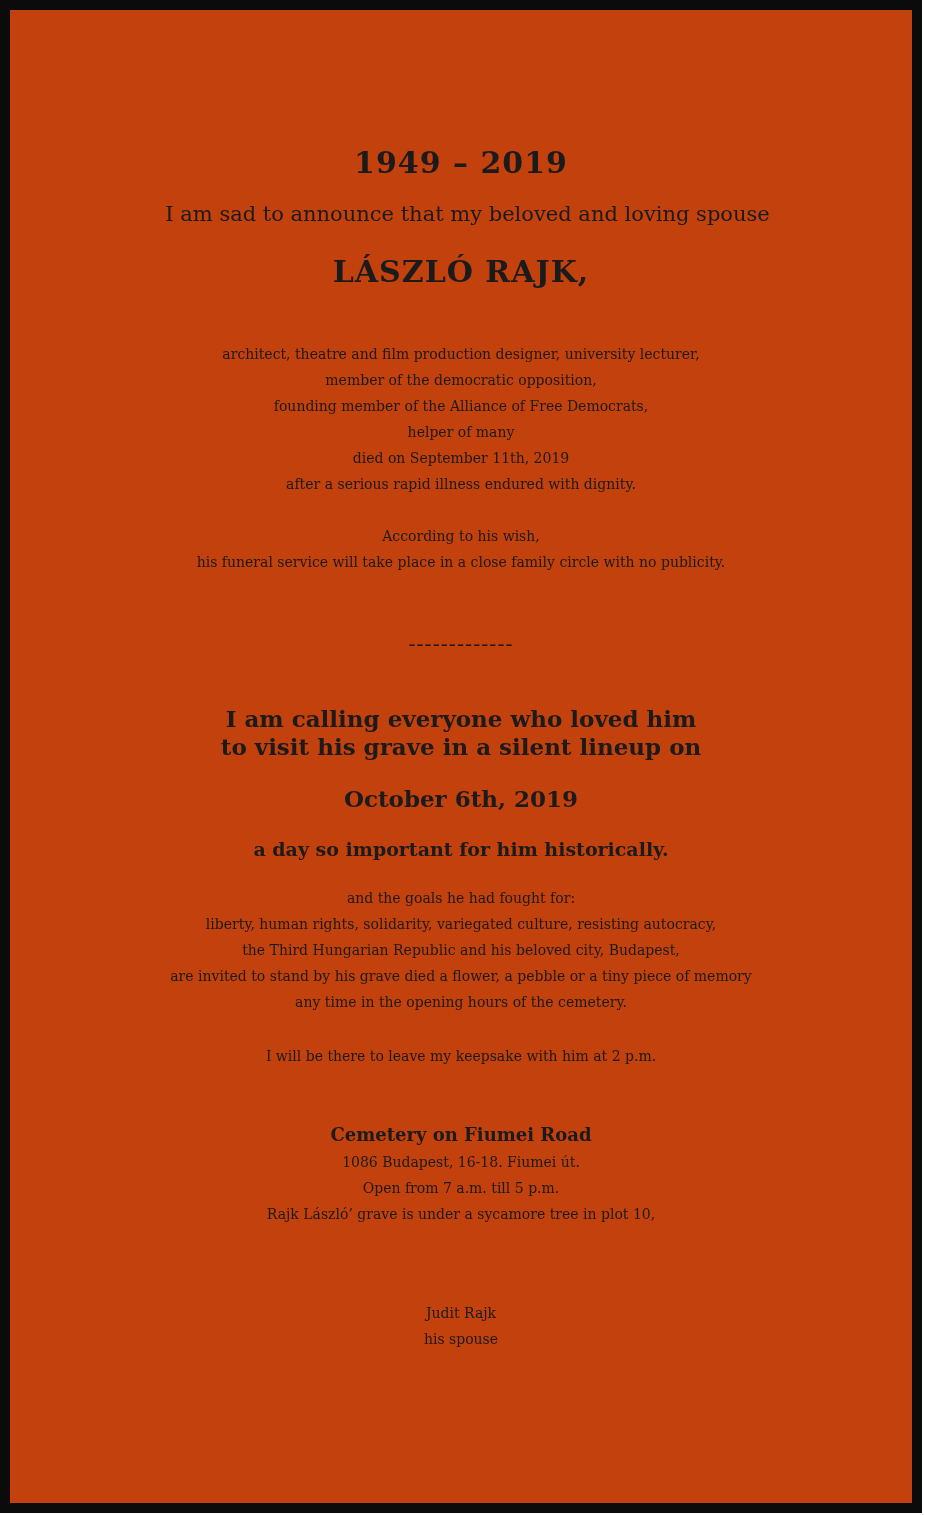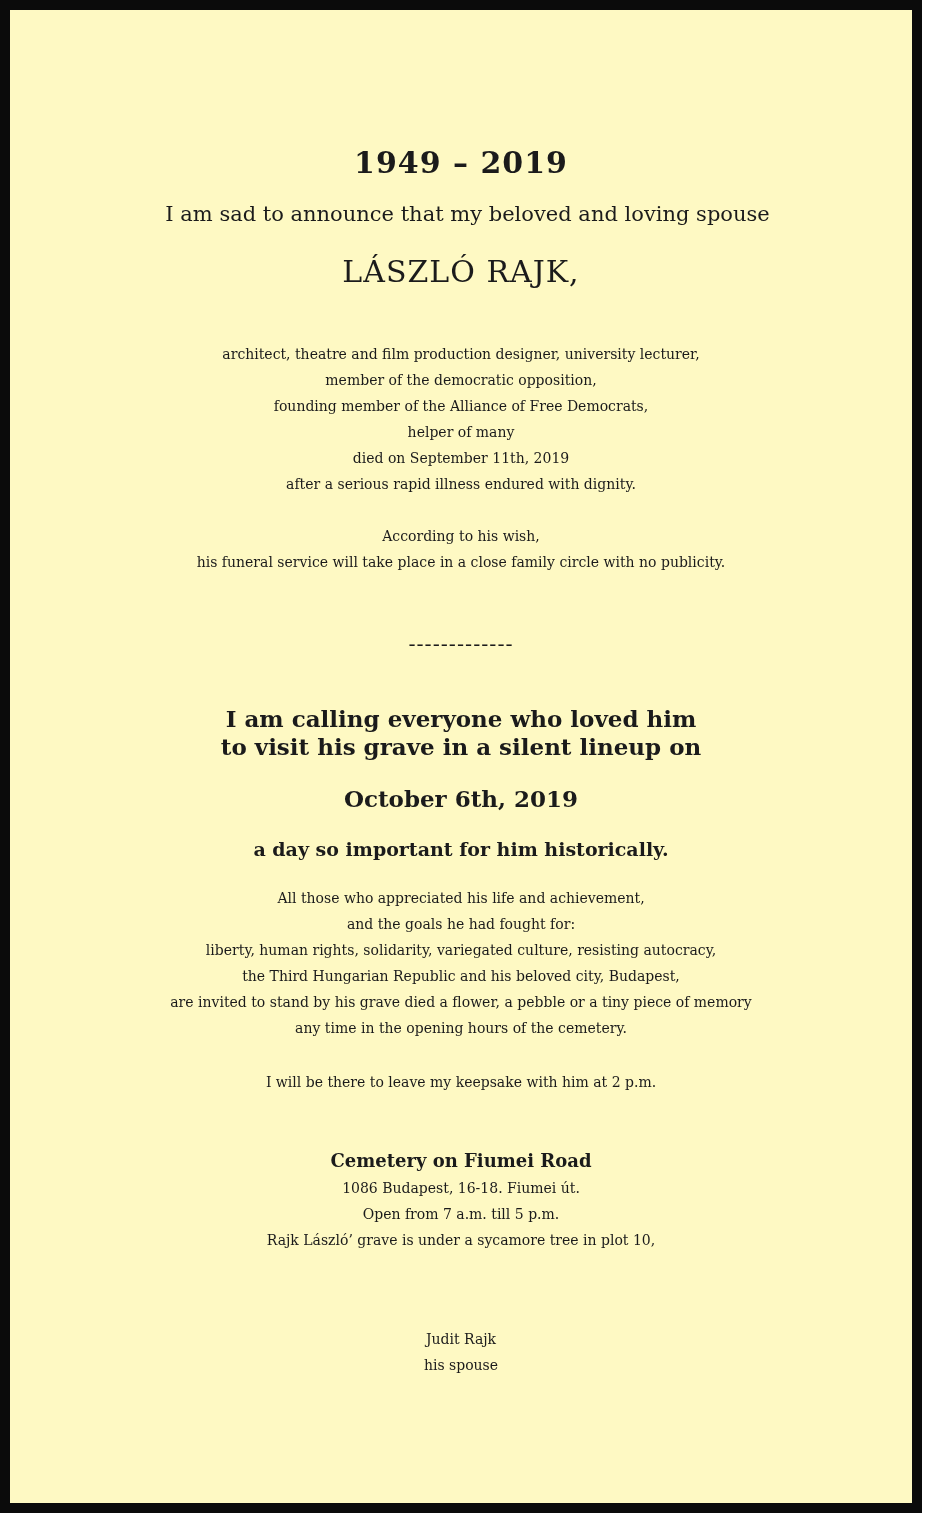--- a/index.html
+++ b/index.html
@@ -15,21 +15,21 @@
     font-family: "DejaVu Serif", "Liberation Serif", serif;
     color: #1b1b1b;
   }
   .frame {
     position: absolute;
     top: 0;
     left: 0;
     right: 3px;
     bottom: 2px;
     border: 10px solid #0b0b0b;
-    background: #fef9c3;
+    background: #c2410c;
     box-sizing: border-box;
     overflow: hidden;
   }
   .content {
     padding-top: 137px;
     text-align: center;
   }
   .years {
     font-size: 30px;
     line-height: 32px;
@@ -39,21 +39,21 @@
   .announce {
     margin-top: 22px;
     font-size: 21px;
     line-height: 26px;
     padding-left: 13px;
   }
   .deceased-name {
     margin-top: 28px;
     font-size: 30px;
     line-height: 34px;
-    font-weight: normal;
+    font-weight: bold;
     letter-spacing: 1px;
   }
   .para {
     font-size: 14px;
     line-height: 26px;
   }
   .bio { margin-top: 52px; }
   .wish { margin-top: 26px; }
   .separator {
     margin-top: 56px;
@@ -121,21 +121,20 @@
       <div class="call">
         <div>I am calling everyone who loved him</div>
         <div>to visit his grave in a silent lineup on</div>
       </div>
 
       <div class="date-line">October 6th, 2019</div>
 
       <div class="importance">a day so important for him historically.</div>
 
       <div class="para invite">
-        <div>All those who appreciated his life and achievement,</div>
         <div>and the goals he had fought for:</div>
         <div>liberty, human rights, solidarity, variegated culture, resisting autocracy,</div>
         <div>the Third Hungarian Republic and his beloved city, Budapest,</div>
         <div>are invited to stand by his grave died a flower, a pebble or a tiny piece of memory</div>
         <div>any time in the opening hours of the cemetery.</div>
       </div>
 
       <div class="para keepsake">I will be there to leave my keepsake with him at 2 p.m.</div>
 
       <div class="cemetery-title">Cemetery on Fiumei Road</div>

